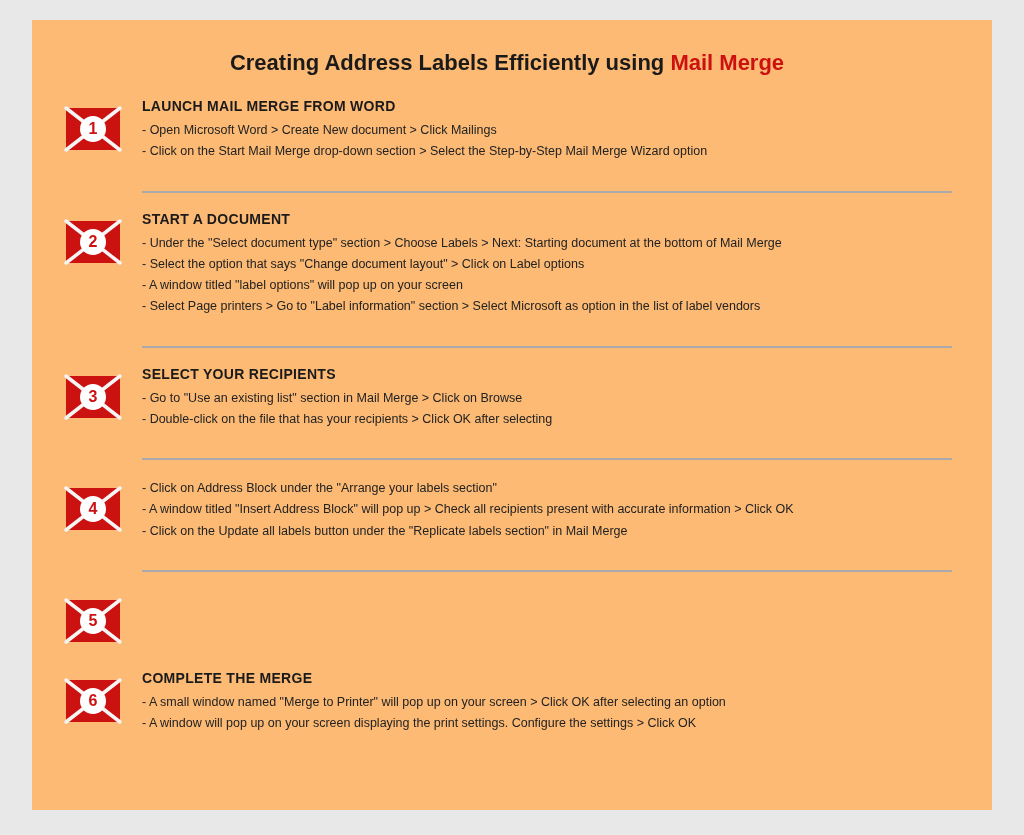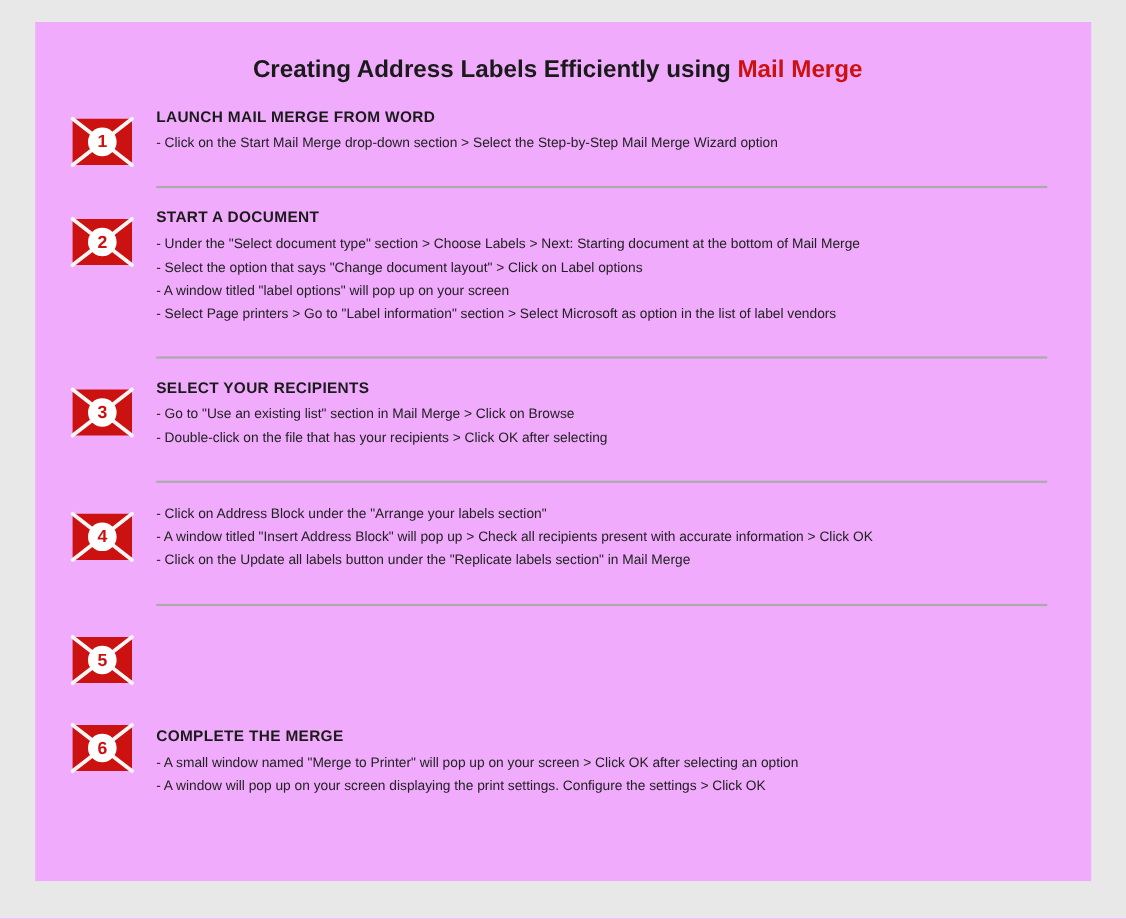--- a/index.html
+++ b/index.html
@@ -6,21 +6,21 @@
     body {
       background: #e8e8e8;
       font-family: Arial, sans-serif;
       min-height: 835px;
       display: flex;
       justify-content: center;
       align-items: flex-start;
       padding: 20px;
     }
     .page {
-      background: #f0abfc;
+      background: #fdba74;
       width: 960px;
       padding: 30px 40px 30px 30px;
     }
     .main-title {
       text-align: center;
       font-size: 22px;
       font-weight: bold;
       color: #1a1a1a;
       margin-bottom: 22px;
     }
@@ -91,20 +91,21 @@
       <line x1="58" y1="10" x2="4" y2="52" stroke="#f5f5f5" stroke-width="3.5" stroke-linecap="round"></line>
 
       <circle cx="31" cy="31" r="13" fill="white"></circle>
 
       <text x="31" y="36" text-anchor="middle" font-size="16" font-weight="bold" fill="#cc1111" font-family="Arial, sans-serif">1</text>
     </svg>
   </div>
         <div class="step-content">
           <div class="step-heading">LAUNCH MAIL MERGE FROM WORD</div>
           <div class="step-body">
+            <p>- Open Microsoft Word &gt; Create New document &gt; Click Mailings</p>
             <p>- Click on the Start Mail Merge drop-down section &gt; Select the Step-by-Step Mail Merge Wizard option</p>
           </div>
         </div>
       </div>
       <div class="step">
         <div class="step-icon">
     <svg viewBox="0 0 62 62" xmlns="http://www.w3.org/2000/svg">
 
       <rect x="4" y="10" width="54" height="42" rx="3" ry="3" fill="#cc1111"></rect>
 
@@ -192,21 +193,21 @@
       <rect x="4" y="10" width="54" height="42" rx="3" ry="3" fill="#cc1111"></rect>
 
       <line x1="4" y1="10" x2="58" y2="52" stroke="#f5f5f5" stroke-width="3.5" stroke-linecap="round"></line>
       <line x1="58" y1="10" x2="4" y2="52" stroke="#f5f5f5" stroke-width="3.5" stroke-linecap="round"></line>
 
       <circle cx="31" cy="31" r="13" fill="white"></circle>
 
       <text x="31" y="36" text-anchor="middle" font-size="16" font-weight="bold" fill="#cc1111" font-family="Arial, sans-serif">6</text>
     </svg>
   </div>
-        <div class="step-content" style="border-bottom: none; margin-top: 12px;">
+        <div class="step-content" style="border-bottom: none;">
           <div class="step-heading">COMPLETE THE MERGE</div>
           <div class="step-body">
             <p>- A small window named "Merge to Printer" will pop up on your screen &gt; Click OK after selecting an option</p>
             <p>- A window will pop up on your screen displaying the print settings. Configure the settings &gt; Click OK</p>
           </div>
         </div>
       </div>
     </div>
 </div>
 

